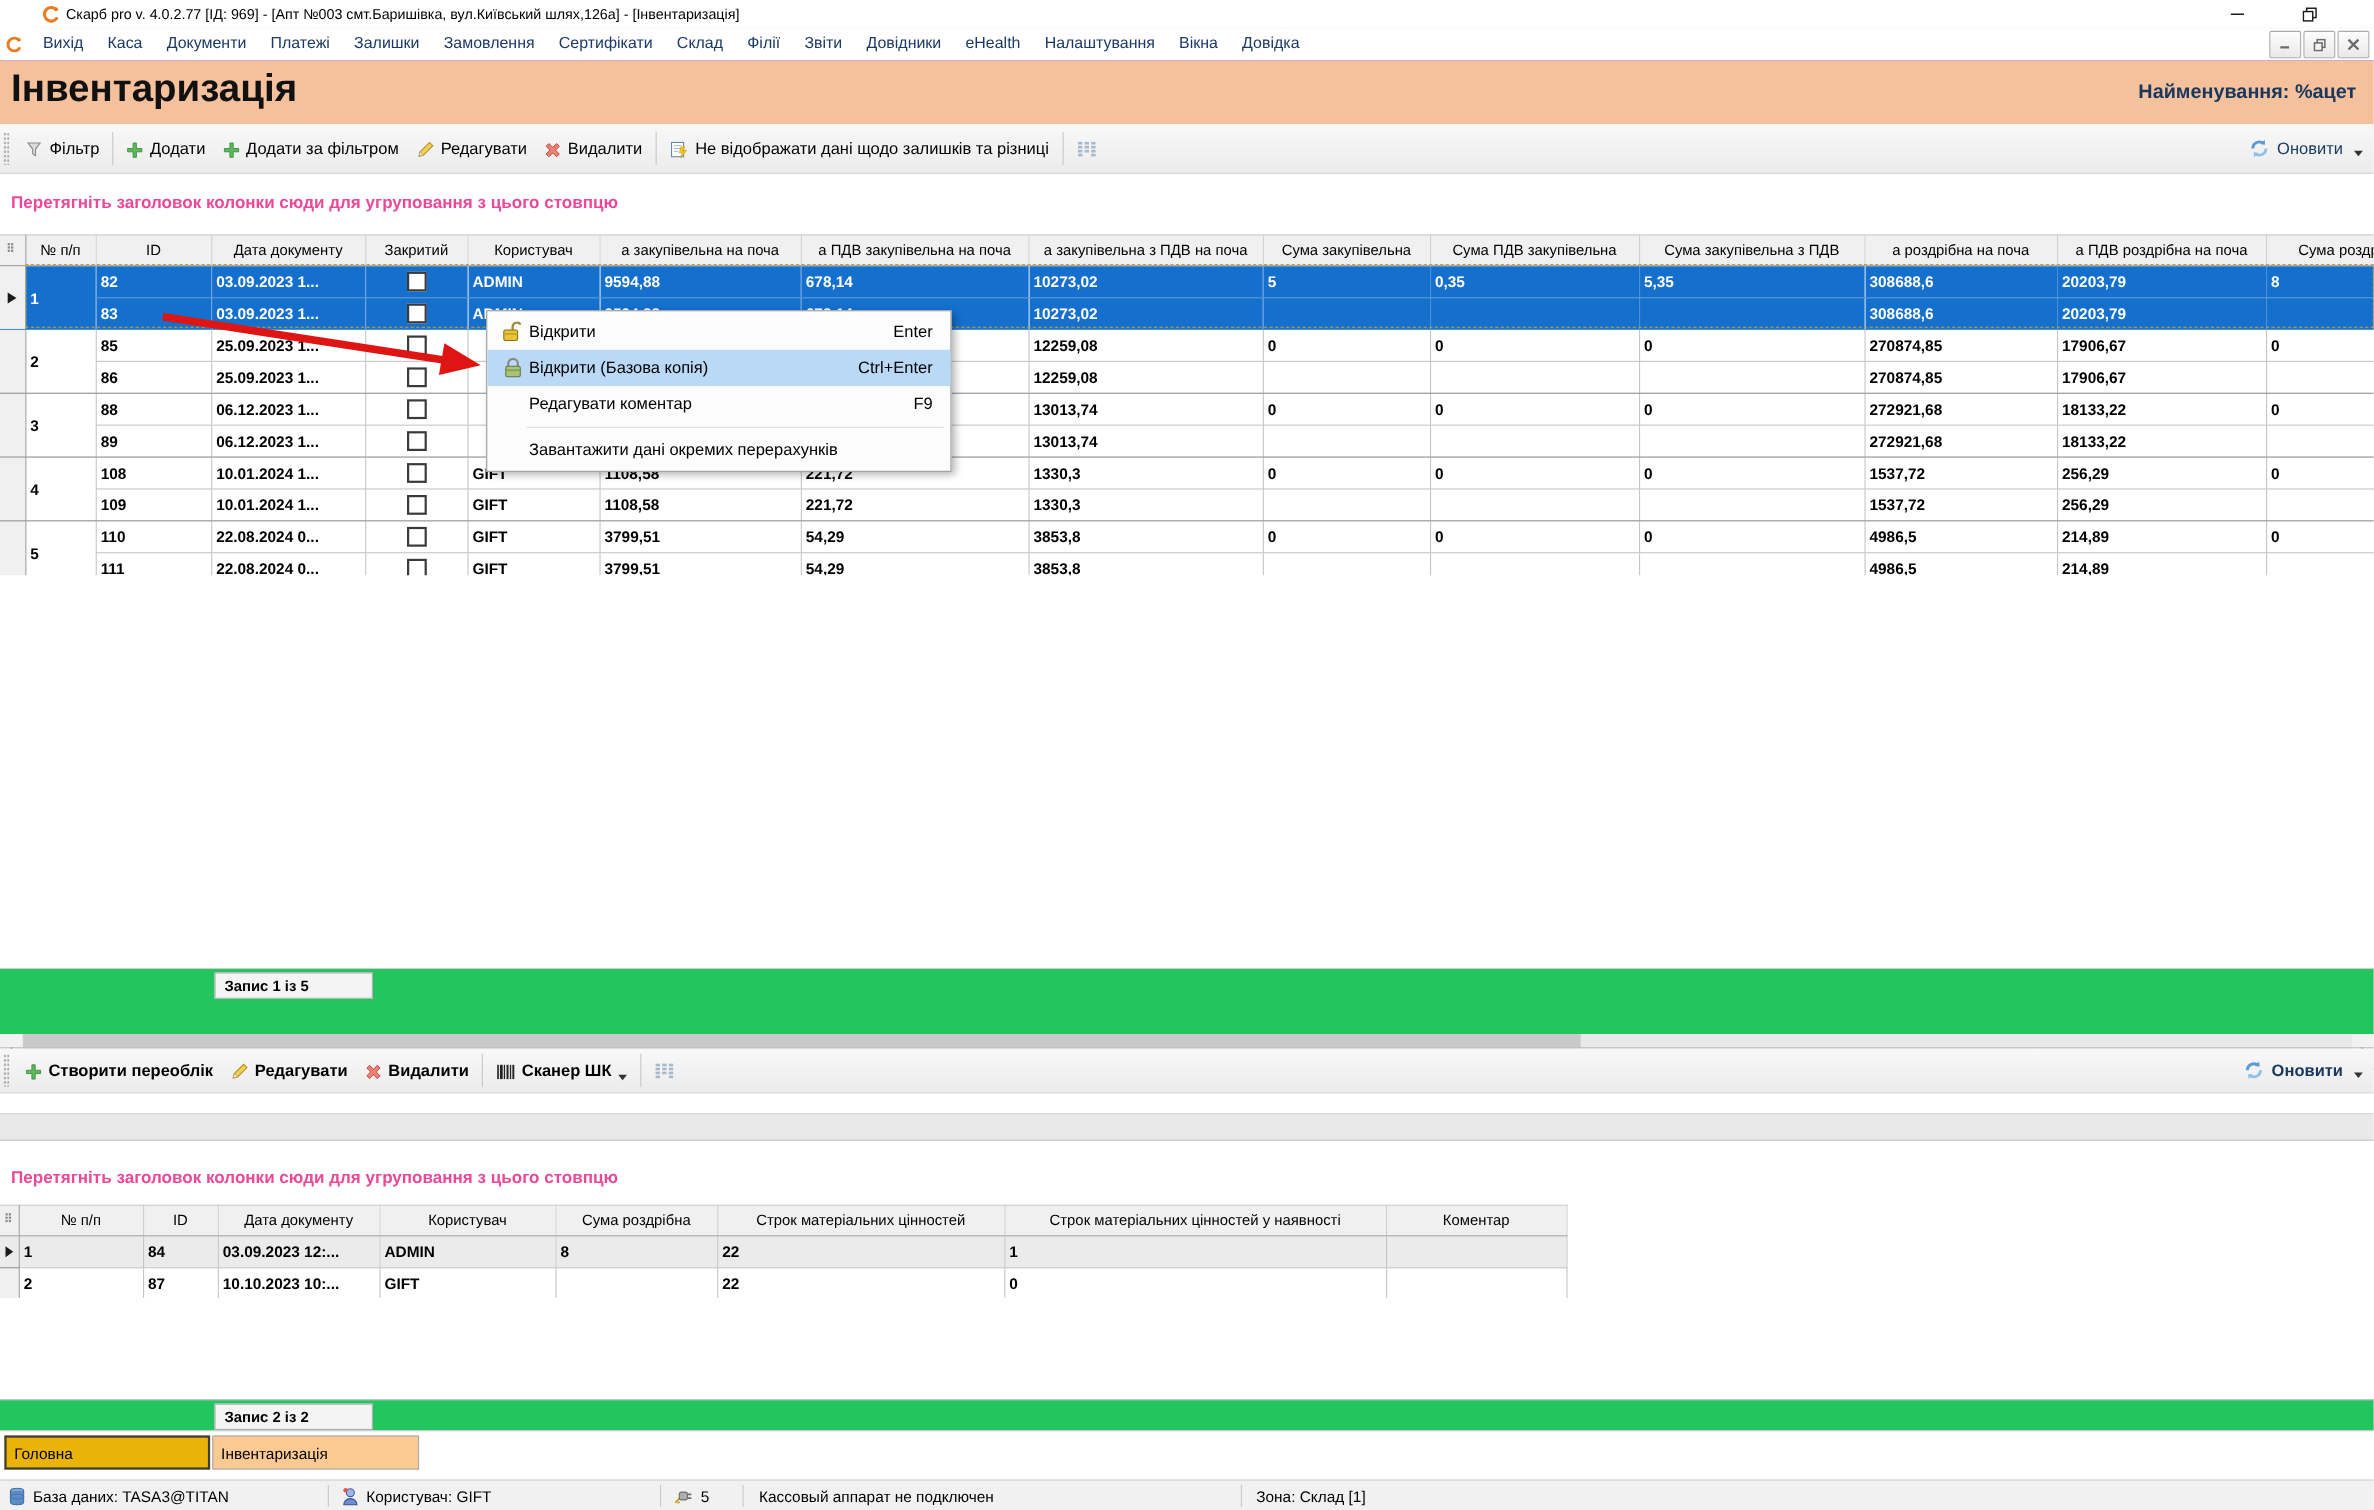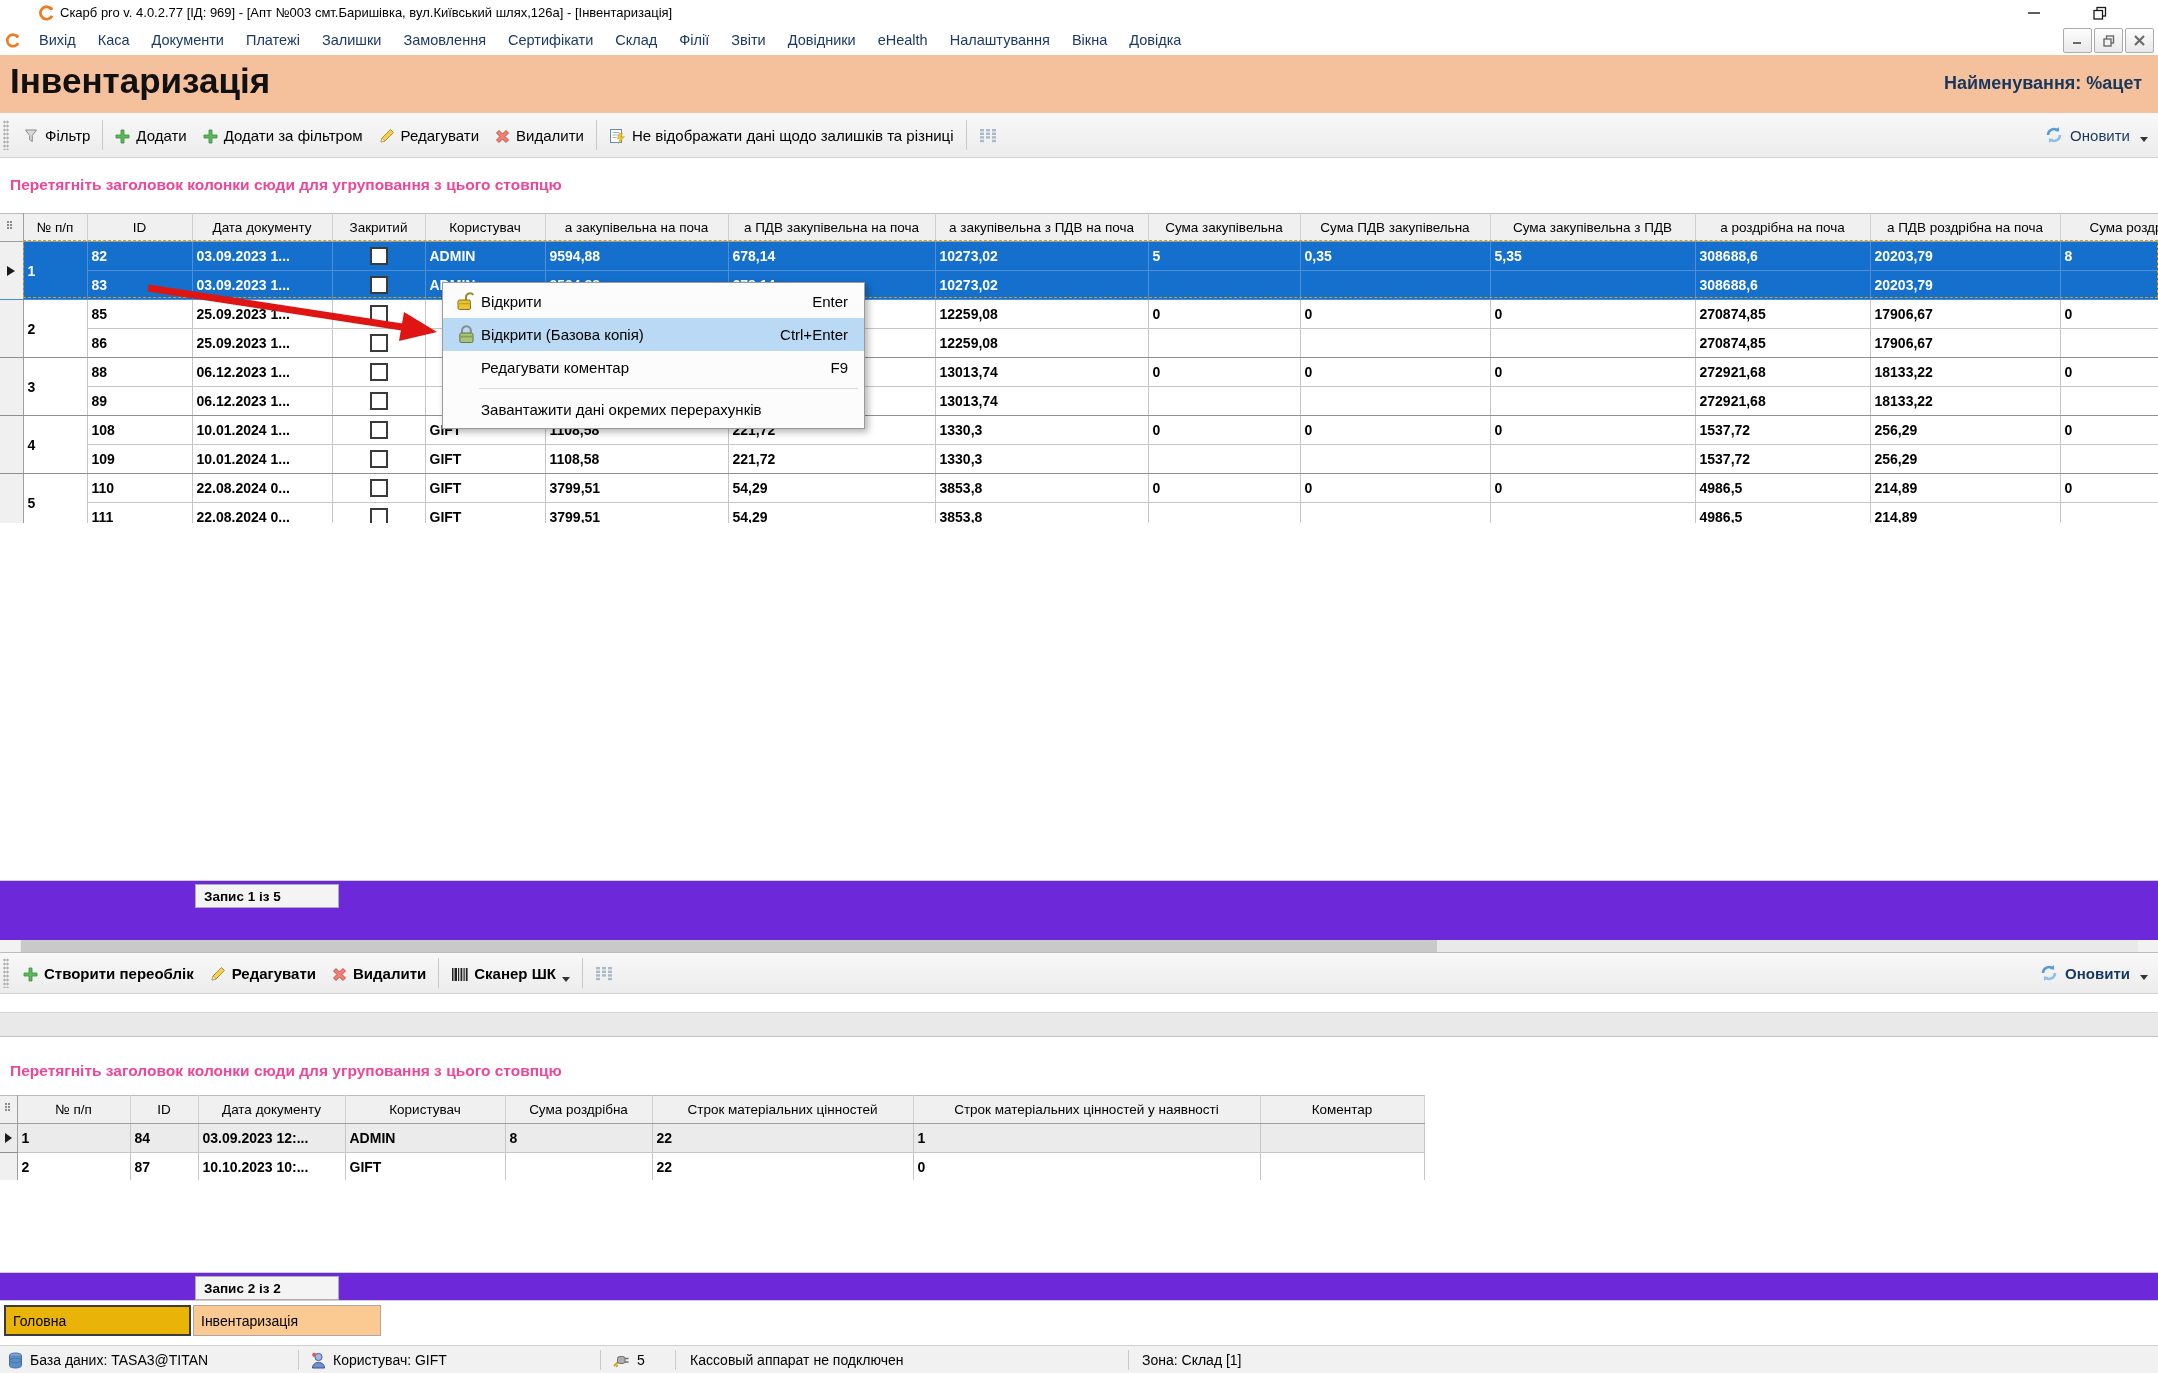--- a/index.html
+++ b/index.html
@@ -70,21 +70,21 @@
            box-shadow:3px 3px 7px rgba(0,0,0,.3);padding:2px 0;margin-left:15px;}
   .mi{height:33px;display:flex;align-items:center;padding-left:8px;font-size:15px;}
   .mi .mico{width:30px;display:inline-flex;justify-content:center;}
   .mi .milabel{flex:1;}
   .mi .mishort{margin-right:16px;}
   .mi.hl{background:#b9d9f4;}
   .msep{height:1px;background:#dcdcdc;margin:4px 6px 4px 36px;}
   
   #arrow{left:130px;top:275px;z-index:50;pointer-events:none;}
   
-  .recstrip{width:2158px;background:#6d28d9;border-top:1px solid #cdcdcd;border-bottom:1px solid #cdcdcd;}
+  .recstrip{width:2158px;background:#22c55e;border-top:1px solid #cdcdcd;border-bottom:1px solid #cdcdcd;}
   #footer1{left:0;top:880px;height:59px;}
   #footer2{left:0;top:1272px;height:27px;}
   .recbox{position:absolute;left:195px;top:3px;width:134px;height:22px;background:#f4f4f4;
           border:1px solid #aeaeae;font-weight:bold;font-size:13.5px;display:flex;align-items:center;
           padding-left:8px;}
   #hscroll{left:0;top:940px;width:2158px;height:31px;background:#e9e9e9;border-bottom:1px solid #a8a8a8;}
   #hs-thumb{position:absolute;left:21px;top:0;width:1416px;height:30px;background:#c9c9c9;}
   .hs-arrow{position:absolute;top:0;width:20px;height:30px;display:flex;align-items:center;
             justify-content:center;font-size:17px;font-weight:bold;color:#444;background:#f2f2f2;}
   #hs-left{left:0;}

